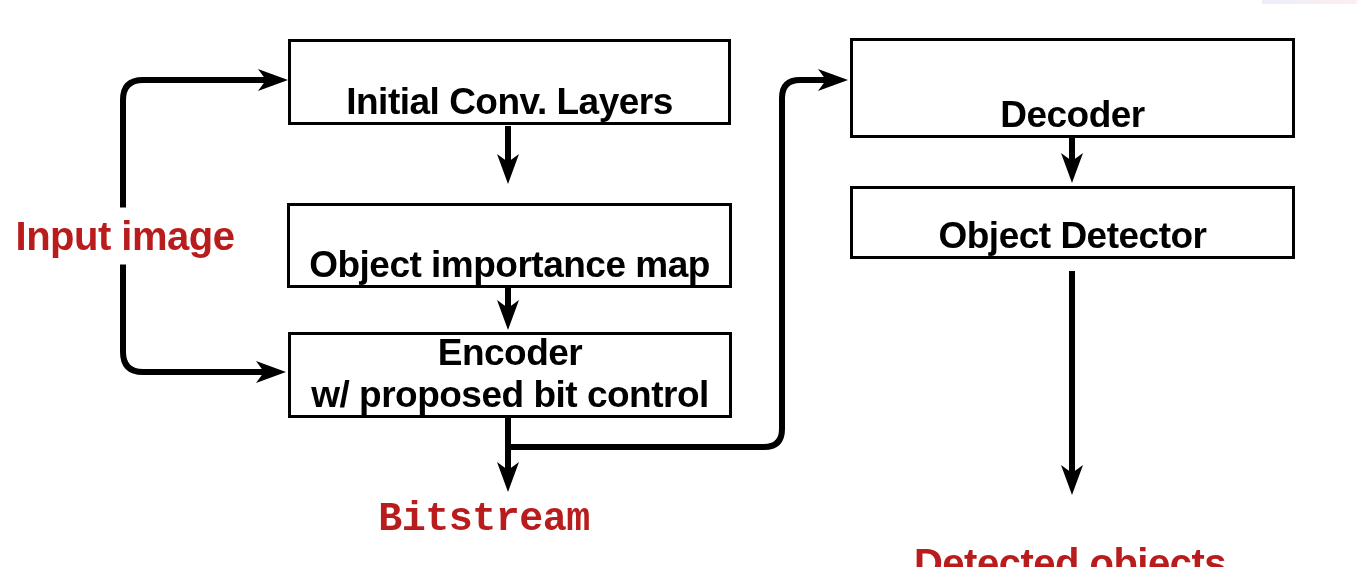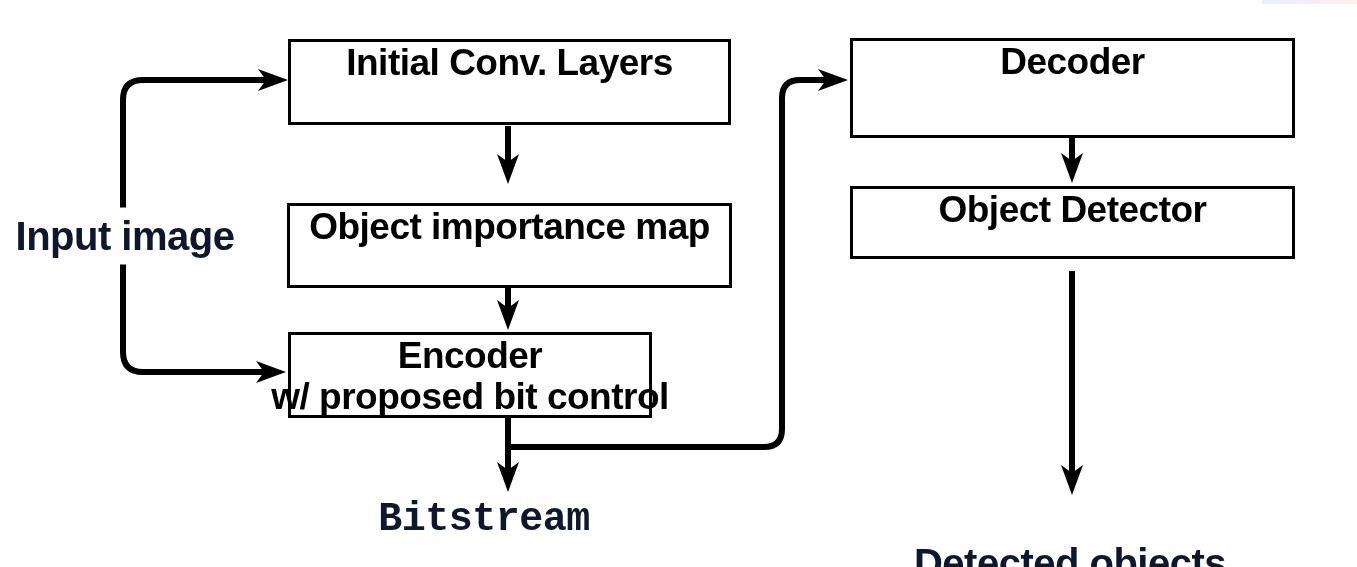--- a/index.html
+++ b/index.html
@@ -23,40 +23,40 @@
     height: 567px;
   }
   .node {
     position: absolute;
     box-sizing: border-box;
     border: 3px solid #000000;
     background: #ffffff;
     display: flex;
     flex-direction: column;
     align-items: center;
-    justify-content: flex-start;
+    justify-content: flex-end;
     text-align: center;
     font-weight: bold;
     font-size: 37px;
     line-height: 1.12;
     color: #000000;
     letter-spacing: -0.5px;
     white-space: nowrap;
   }
   .node-initial-conv   { left: 288px;  top: 39px;  width: 443px; height: 86px; }
   .node-importance-map { left: 287px;  top: 203px; width: 445px; height: 85px; }
-  .node-encoder        { left: 288px;  top: 332px; width: 364px; height: 86px; }
+  .node-encoder        { left: 288px;  top: 332px; width: 444px; height: 86px; }
   .node-decoder        { left: 850px;  top: 38px;  width: 445px; height: 100px; }
   .node-object-detector{ left: 850px;  top: 186px; width: 445px; height: 73px; }
   .io-label {
     position: absolute;
     transform: translate(-50%, -50%);
     font-weight: bold;
     font-size: 40px;
-    color: #0f172a;
+    color: #b91c1c;
     letter-spacing: -0.5px;
     white-space: nowrap;
   }
   .label-input    { left: 125px;  top: 236px; background: #ffffff; padding: 6px 10px; }
   .label-bitstream{ left: 484px;  top: 519px; font-family: Liberation Mono, monospace; }
   .label-detected { left: 1070px; top: 521px; margin-top: 42px; }
   .artifact-strip {
     position: absolute;
     left: 1262px;
     top: 0;

